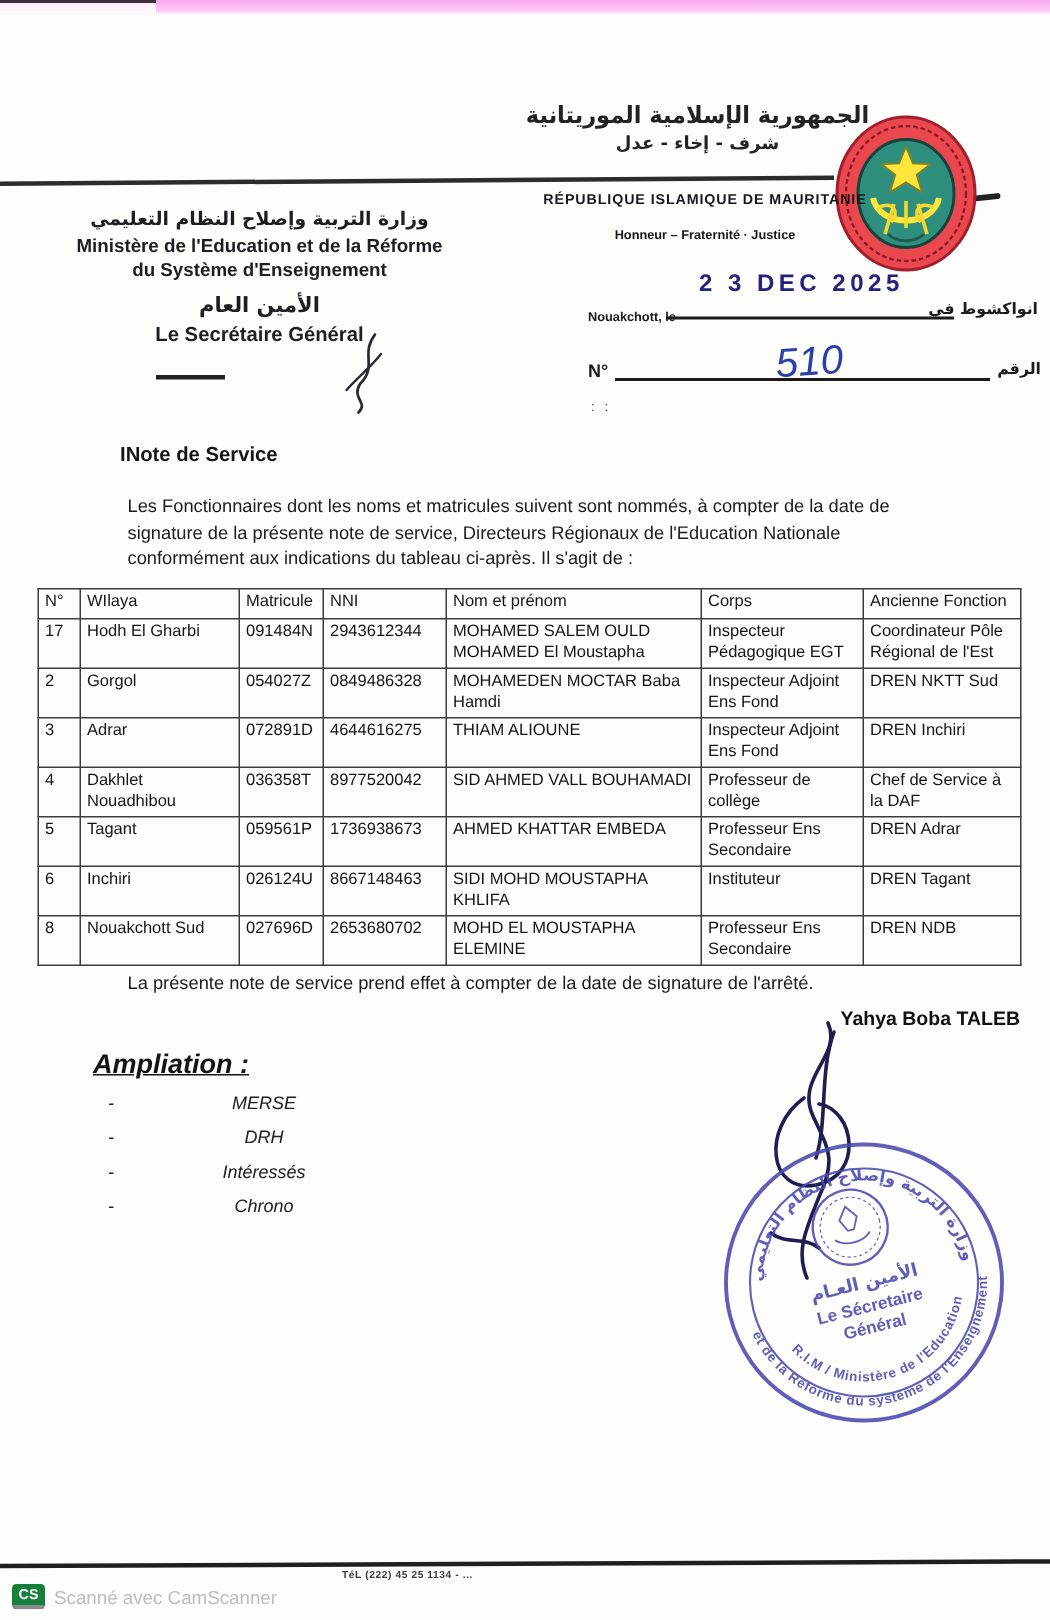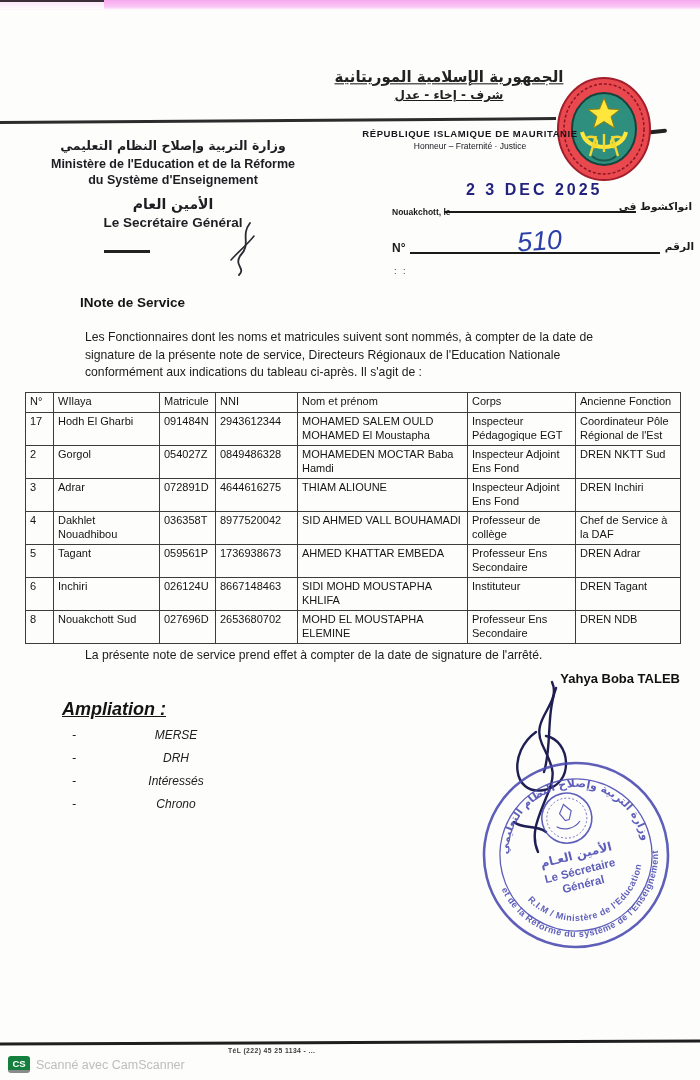--- a/index.html
+++ b/index.html
@@ -8,31 +8,31 @@
   .page { position:relative; width:700px; height:1080px; background:#fdfdfc; overflow:hidden; margin:0 auto; }
   .ar { font-family:"DejaVu Sans", sans-serif; direction:rtl; }
 
   
   .top-bar { position:absolute; top:0; left:0; width:700px; height:10px;
     background:linear-gradient(to bottom,#f7a7ee 0%,#fbc9f6 70%,#fdfdfc 100%); }
   .top-bar-notch { position:absolute; top:0; left:0; width:104px; height:9px;
     background:linear-gradient(to bottom,#fde9fa,#fdfdfc); border-top:2px solid #3a2f38; }
 
   
-  .calligraphy { position:absolute; top:68px; left:304px; width:290px; text-align:center;text-decoration:underline; }
+  .calligraphy { position:absolute; top:68px; left:320px; width:290px; text-align:center; }
   .calligraphy .big { font-size:15px; font-weight:bold; color:#222; letter-spacing:1px; transform:scaleY(1.05); }
   .calligraphy .motto { font-size:12px; font-weight:bold; color:#222; margin-top:2px; }
   .header-rule { position:absolute; top:119px; left:0; width:556px; height:2.5px; background:#2c2c2c; transform:rotate(-0.4deg); }
   .seal-dash { position:absolute; top:130px; left:639px; width:28px; height:4px; background:#222; border-radius:2px; transform:rotate(-6deg); }
 
   .seal { position:absolute; top:76px; left:556px; width:96px; height:106px; }
 
   .republic { position:absolute; top:128px; left:325px; width:290px; text-align:center; }
   .republic .l1 { font-size:9.5px; font-weight:bold; letter-spacing:0.6px; color:#16161c; }
-  .republic .l2 { font-size:8.5px; font-weight:normal; color:#16161c; margin-top:2px; }
+  .republic .l2 { font-size:8.5px; font-weight:bold; color:#16161c; margin-top:12px; }
 
   .ministry { position:absolute; top:138px; left:22px; width:302px; text-align:center; }
   .ministry .m-ar { font-size:12.5px; font-weight:bold; color:#1d1d22; }
   .ministry .m-fr { font-size:12.5px; font-weight:bold; color:#1d1d22; margin-top:3px; line-height:16px; }
   .ministry .sg-ar { font-size:14px; font-weight:bold; margin-top:8px; color:#1d1d22;text-align:center; }
   .ministry .sg-fr { font-size:13.5px; font-weight:bold; margin-top:3px; color:#1d1d22; }
   .sg-underline { position:absolute; top:250px; left:104px; width:46px; height:2.5px; background:#222; }
   .paraph-svg { position:absolute; top:220px; left:226px; }
 
   .date-stamp { position:absolute; top:181px; left:466px; font-size:16px; font-weight:bold;

